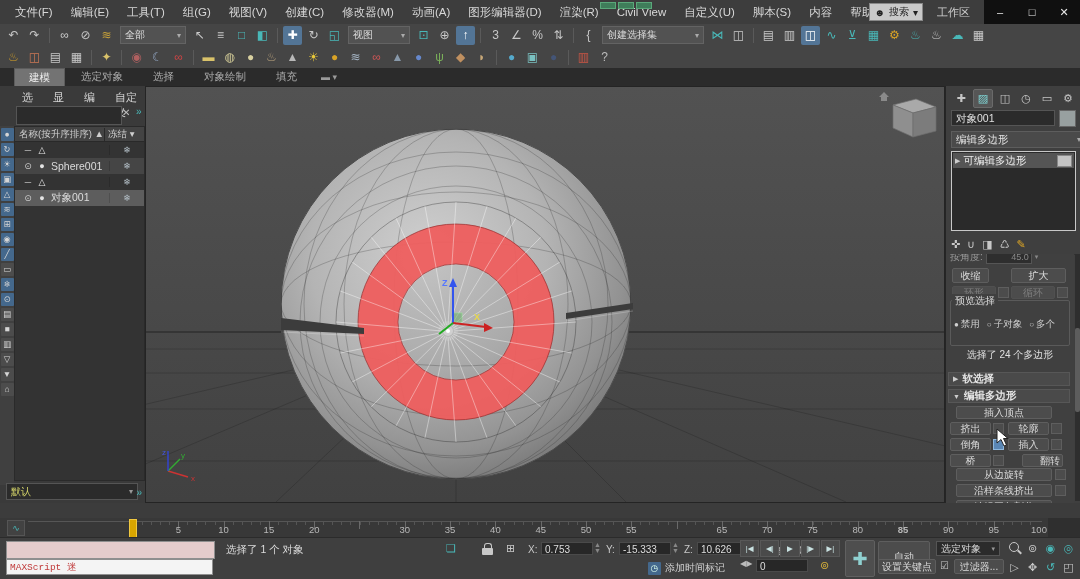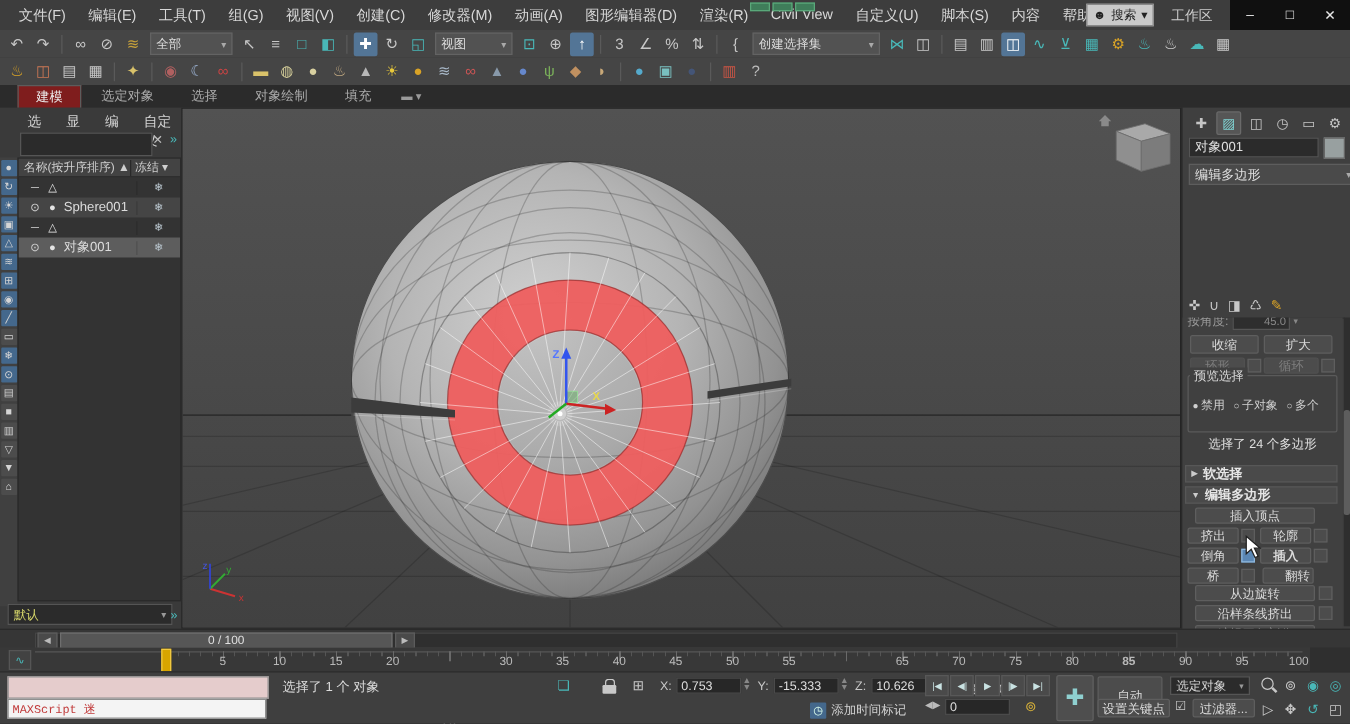--- a/index.html
+++ b/index.html
@@ -27,21 +27,21 @@
            color:#c8c8c8;font-size:12px;border-radius:2px;flex:none}
   .tb-icon.active{background:#537596;color:#fff}
   .tb-sep{width:1px;height:15px;background:#5a5a5a;margin:0 3px;flex:none}
   .tb-dd{height:16px;background:#525252;border:1px solid #636363;font-size:10px;padding:0 4px;
          display:flex;align-items:center;justify-content:space-between;color:#ddd;flex:none;margin:0 2px}
   .tb-dd .dd-arrow{color:#aaa;font-size:8px;margin-left:5px}
   
   .ribbon{position:absolute;left:0;top:68px;width:1080px;height:18px;background:#2b2b2b;
           display:flex;align-items:center;padding-left:14px;border-bottom:1px solid #222}
   .rtab{padding:2px 14px;font-size:10.5px;color:#ababab}
-  .rtab.active{background:#7f1d1d;color:#ececec;border:1px solid #5c5c5c;border-bottom:none}
+  .rtab.active{background:#737373;color:#ececec;border:1px solid #5c5c5c;border-bottom:none}
   .rpill{margin-left:10px;color:#9a9a9a;font-size:9px}
   
   .explorer{position:absolute;left:0;top:86px;width:145px;height:417px;background:#3a3a3a;
             border-right:1px solid #252525}
   .ex-menus{display:flex;gap:11px;padding:4px 0 3px 22px;font-size:11px;color:#d6d6d6}
   .ex-search-row{position:absolute;left:16px;top:20px;width:128px;height:17px}
   .ex-search{position:absolute;left:0;top:0;width:100px;height:15px;background:#2b2b2b;border:1px solid #555}
   .ex-clear{position:absolute;left:106px;top:1px;color:#c0c0c0;font-size:10px}
   .ex-more{position:absolute;left:120px;top:0;color:#49b8b8;font-size:10px}
   .ex-strip{position:absolute;left:0;top:40px;width:14px;bottom:18px;background:#404040;
@@ -515,36 +515,43 @@
         <span class="cp-tab">⚙</span>
       </div>
     <div class="cp-name-row">
       <span class="cp-name">对象001</span>
       <span class="cp-swatch"></span>
     </div>
     <div class="cp-modlist">
       <span>编辑多边形</span>
       <span class="dd-arrow" style="font-size:8px;color:#aaa">▾</span>
     </div>
+    <div class="cp-stack">
+      <div class="cp-stack-row">
+        <span class="arr">▶</span>
+        <span>可编辑多边形</span>
+        <span class="sq"></span>
+      </div>
+    </div>
     <div class="cp-tools" id="cp-tools">
         <span class="cp-tool">✜</span>
         <span class="cp-tool">∪</span>
         <span class="cp-tool">◨</span>
         <span class="cp-tool">♺</span>
         <span class="cp-tool" style="color: rgb(217, 163, 38);">✎</span>
       </div>
 
     <div class="rollarea">
 
       <div class="clip-row">
         <span>按角度:</span>
         <span class="clip-field">45.0</span>
         <span style="font-size:7px;color:#888">▾</span>
       </div>
-      <div class="btn" style="position:absolute;left:6px;top:14px;width:55px;height:15px">收缩</div>
+      <div class="btn" style="position:absolute;left:6px;top:14px;width:37px;height:15px">收缩</div>
       <div class="btn" style="position:absolute;left:65px;top:14px;width:55px;height:15px">扩大</div>
       <div class="btn dis" style="position:absolute;left:6px;top:32px;width:44px;height:13px">环形</div>
       <div class="sgbox" style="position:absolute;left:52px;top:33px"></div>
       <div class="btn dis" style="position:absolute;left:65px;top:32px;width:44px;height:13px" actable="true">循环</div>
       <div class="sgbox" style="position:absolute;left:111px;top:33px"></div>
       <div class="rgroup"></div>
       <span class="rgroup-title">预览选择</span>
       <div class="radio-row" id="preview-radios">
           <span style="display: flex; gap: 2px; align-items: center;">
             <span class="rd">●</span>
@@ -574,46 +581,40 @@
       <div id="ep-rows">
           <div class="ep-row" style="top: 168px;">
             <div class="btn">挤出</div>
             <span class="sgbox"></span>
             <div class="btn" style="margin-left: 2px;">轮廓</div>
             <span class="sgbox"></span>
           </div>
           <div class="ep-row" style="top: 184px;">
             <div class="btn">倒角</div>
             <span class="sgbox hl"></span>
-            <div class="btn" style="margin-left: 2px; font-weight: bold;">插入</div>
+            <div class="btn" style="margin-left: 2px;">插入</div>
             <span class="sgbox"></span>
           </div>
           <div class="ep-row" style="top: 200px;">
             <div class="btn">桥</div>
             <span class="sgbox"></span>
-            <div class="btn" style="margin-left: 4px; padding-left: 15px;">翻转</div>
+            <div class="btn" style="margin-left: 16px; padding-left: 15px;">翻转</div>
           </div>
         </div>
       <div class="btn ep-wide" style="top:214px">从边旋转</div>
       <div class="sgbox" style="position:absolute;left:109px;top:215px"></div>
       <div class="btn ep-wide" style="top:230px">沿样条线挤出</div>
       <div class="sgbox" style="position:absolute;left:109px;top:231px"></div>
       <div class="btn ep-wide" style="top:246px">编辑三角剖分</div>
     </div>
     <div class="cp-scroll">
         <div class="cp-thumb"></div>
       </div>
   </div>
 
-  <div class="timeslider">
-    <div class="ts-track"></div>
-    <div class="ts-btn" style="left:30px">◀</div>
-    <div class="ts-handle">0 / 100</div>
-    <div class="ts-btn" style="left:316px">▶</div>
-  </div>
 
   <div class="ruler">
     <div class="ruler-icon">∿</div>
     <div class="ruler-line"></div>
     <div class="ruler-ticks"></div>
     <div id="ruler-labels">
         <span class="ruler-label" style="left: 133px;">0</span>
         <span class="ruler-label" style="left: 178.3px;">5</span>
         <span class="ruler-label" style="left: 223.6px;">10</span>
         <span class="ruler-label" style="left: 268.9px;">15</span>

